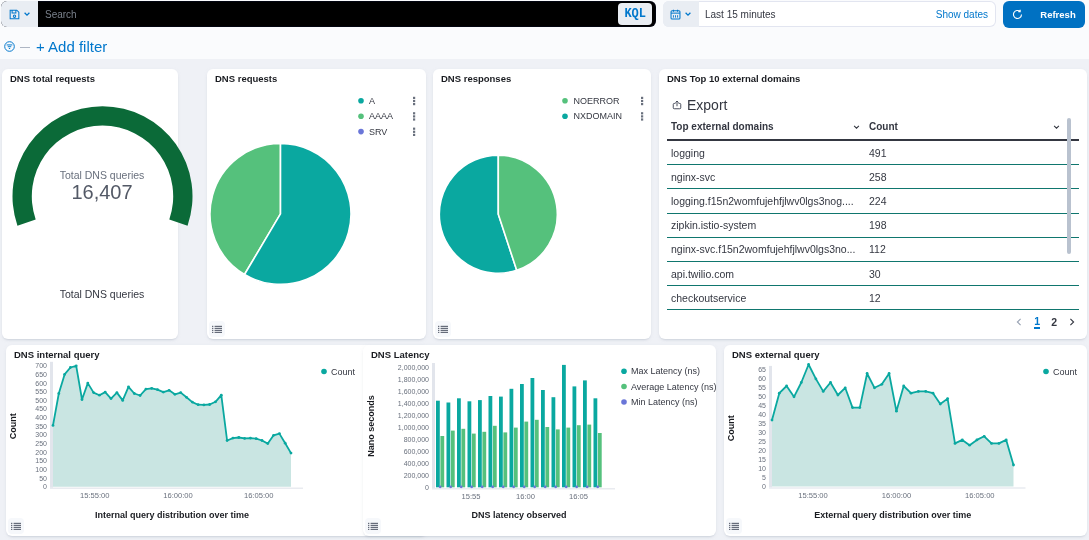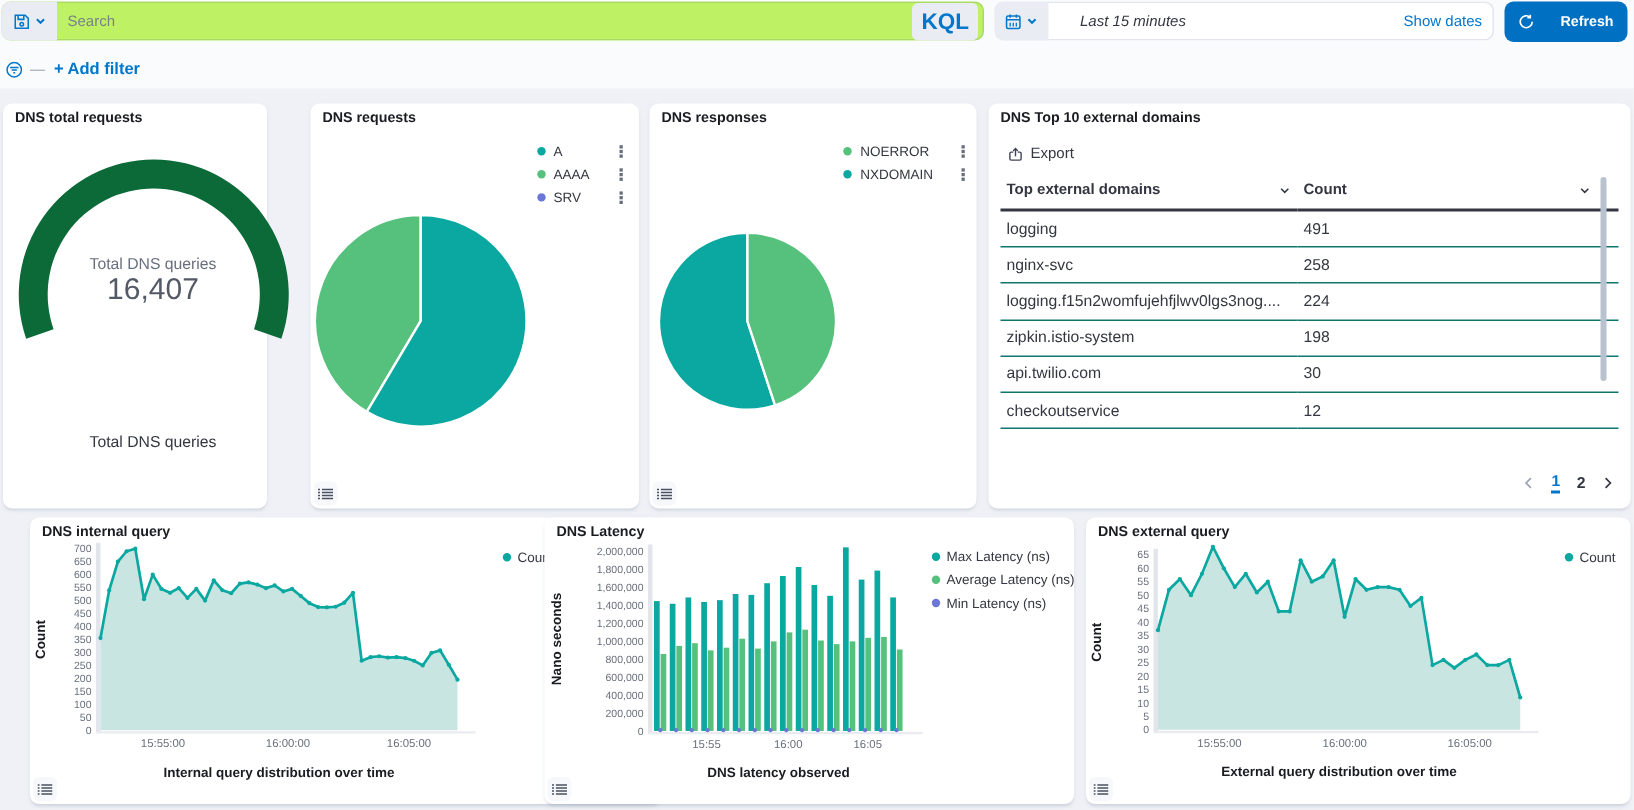--- a/index.html
+++ b/index.html
@@ -2,31 +2,31 @@
 <html><head><meta charset="utf-8"><style>
 * { margin:0; padding:0; box-sizing:border-box; }
 body { width:1089px; height:540px; font-family:"Liberation Sans",sans-serif; background:#fafbfd; position:relative; overflow:hidden; }
 .dash { position:absolute; left:0; top:59px; width:1089px; height:481px; background:#eff1f6; }
 .panel { position:absolute; background:#fff; border-radius:6px; box-shadow:0 2px 2px -1px rgba(152,162,179,.3), 0 1px 5px -2px rgba(152,162,179,.3); }
 .ptitle { position:absolute; left:8px; top:4px; font-size:9.5px; font-weight:bold; color:#1a1c21; }
 svg { position:absolute; left:0; top:0; }
 .licon { position:absolute; left:2px; bottom:2px; width:16px; height:16px; background:#f6f8fb; border-radius:4px; display:flex; align-items:center; justify-content:center; }
 .licon svg { position:static; }
 
-.sbox { position:absolute; left:1px; top:1px; width:655px; height:26px; background:#bef264; border-radius:6px; box-shadow:0 0 0 1px rgba(17,42,134,.12) inset; display:flex; align-items:center; }
+.sbox { position:absolute; left:1px; top:1px; width:655px; height:26px; background:#000000; border-radius:6px; box-shadow:0 0 0 1px rgba(17,42,134,.12) inset; display:flex; align-items:center; }
 .savebtn { width:37px; height:26px; background:#e9edf3; border-radius:6px 0 0 6px; display:flex; align-items:center; justify-content:center; gap:3px; }
 .sph { color:#7a818c; font-size:10px; margin-left:7px; flex:1; }
-.kql { background:#e9edf3; color:#0077cc; font-weight:bold; font-size:15px; border-radius:4px; padding:4px 6px; margin-right:4px; }
+.kql { background:#e9edf3; color:#0077cc; font-weight:bold; font-size:12px; border-radius:4px; padding:4px 6px; margin-right:4px;font-family:Liberation Mono, monospace; }
 .dbox { position:absolute; left:663px; top:1px; width:333px; height:26px; background:#fff; border-radius:6px; box-shadow:0 0 0 1px rgba(17,42,134,.12) inset; display:flex; align-items:center; }
 .calbtn { width:36px; height:26px; background:#e9edf3; border-radius:6px 0 0 6px; display:flex; align-items:center; justify-content:center; gap:3px; }
-.l15 { color:#343741; font-size:10px; margin-left:21px; flex:1;font-style:italic; }
+.l15 { color:#343741; font-size:10px; margin-left:6px; flex:1; }
 .showdates { color:#0077cc; font-size:10px; font-weight:500; margin-right:8px; }
 .refresh { position:absolute; left:1003px; top:1px; width:82px; height:27px; background:#0071c2; border-radius:6px; color:#fff; font-size:9.5px; font-weight:bold; display:flex; align-items:center; justify-content:center; gap:17px; }
 .frow { position:absolute; left:4px; top:37px; height:18px; display:flex; align-items:center; }
-.addf { color:#0077cc; font-size:11px; font-weight:bold; }
+.addf { color:#0077cc; font-size:15px; font-weight:normal; }
 
 table { border-collapse:collapse; font-size:10.5px; color:#343741; }
 th { text-align:left; font-weight:bold; font-size:10px; padding:5px 4px 7px 4px; }
 td { padding:5.6px 4px; border-bottom:1px solid #0f766e; line-height:12px; white-space:nowrap; overflow:hidden; }
 .c1 { width:198px; max-width:198px; }
 </style></head><body>
 <div class="dash"></div>
 
 <div class="sbox">
   <div class="savebtn">
@@ -162,21 +162,21 @@
 <div class="panel" style="left:659px; top:69px; width:428px; height:270px;">
   <div class="ptitle">DNS Top 10 external domains</div>
   <div style="position:absolute; left:13px; top:28px; display:flex; align-items:center; gap:5px;">
     <svg width="10" height="10" viewBox="0 0 16 16" style="position:static">
         <g fill="none" stroke="#404554" stroke-width="1.5">
           <path d="M5.5,5.5 L3.5,5.5 Q2,5.5 2,7 L2,12.5 Q2,14 3.5,14 L12.5,14 Q14,14 14,12.5 L14,7 Q14,5.5 12.5,5.5 L10.5,5.5"></path>
           <line x1="8" y1="2" x2="8" y2="10"></line>
           <path d="M5.5,4.2 L8,1.6 L10.5,4.2"></path>
         </g>
       </svg>
-    <span style="font-size:10px;color:#343741;">Export</span>
+    <span style="font-size:14px;color:#343741;">Export</span>
   </div>
   <div style="position:absolute; left:8px; top:47px; width:412px;">
     <table>
       <tbody>
           <tr style="border-bottom:2px solid #343741;">
         <th class="c1">Top external domains <svg width="9" height="8" viewBox="0 0 10 10" style="position:static;float:right;margin-top:2px;">
                 <path fill="none" stroke="#343741" stroke-width="1.3" d="M2,3.5 L5,6.5 L8,3.5"></path>
               </svg></th>
         <th class="c2" style="width:214px;">Count <svg width="9" height="8" viewBox="0 0 10 10" style="position:static;float:right;margin-top:2px;margin-right:14px;">
                 <path fill="none" stroke="#343741" stroke-width="1.3" d="M2,3.5 L5,6.5 L8,3.5"></path>
@@ -192,20 +192,24 @@
           </tr>
 <tr>
             <td class="c1">logging.f15n2womfujehfjlwv0lgs3nog....</td>
             <td class="c2">224</td>
           </tr>
 <tr>
             <td class="c1">zipkin.istio-system</td>
             <td class="c2">198</td>
           </tr>
 <tr>
+            <td class="c1">nginx-svc.f15n2womfujehfjlwv0lgs3no...</td>
+            <td class="c2">112</td>
+          </tr>
+<tr>
             <td class="c1">api.twilio.com</td>
             <td class="c2">30</td>
           </tr>
 <tr>
             <td class="c1">checkoutservice</td>
             <td class="c2">12</td>
           </tr>
     </tbody>
       </table>
   </div>
@@ -215,21 +219,21 @@
         <path fill="none" stroke="#98a2b3" stroke-width="1.4" d="M7,2 L3,6 L7,10"></path>
       </svg>
     <span style="color:#0077cc; border-bottom:2px solid #0077cc;">1</span>
     <span style="color:#343741;">2</span>
     <svg width="8" height="10" viewBox="0 0 10 12" style="position:static">
         <path fill="none" stroke="#343741" stroke-width="1.4" d="M3,2 L7,6 L3,10"></path>
       </svg>
   </div>
 </div>
 
-<div class="panel" style="left:20px; top:345px; width:421px; height:191px;">
+<div class="panel" style="left:6px; top:345px; width:421px; height:191px;">
   <div class="ptitle">DNS internal query</div>
   <svg width="353" height="191">
       <line x1="45.5" y1="16.8" x2="45.5" y2="142.8" stroke="#e2e5ec" stroke-width="3"></line>
 <line x1="44" y1="143.3" x2="297" y2="143.3" stroke="#e9ebf0" stroke-width="1.5"></line>
 <path d="M47.0,141.8 L47.0,80.4 L52.8,48.5 L58.6,29.4 L64.4,22.5 L70.2,20.8 L76.0,54.5 L81.8,38.1 L87.6,47.6 L93.4,50.2 L99.2,47.1 L105.0,53.6 L110.9,47.6 L116.7,55.4 L122.5,41.9 L128.3,48.5 L134.1,50.5 L139.9,44.1 L145.7,43.3 L151.5,44.7 L157.3,47.1 L163.1,45.3 L168.9,49.3 L174.7,47.6 L180.5,52.3 L186.3,57.1 L192.1,59.7 L197.9,59.9 L203.7,59.5 L209.5,56.8 L215.3,50.2 L221.1,95.5 L227.0,93.1 L232.8,92.5 L238.6,93.4 L244.4,93.1 L250.2,93.7 L256.0,95.5 L261.8,98.6 L267.6,90.3 L273.4,88.6 L279.2,98.2 L285.0,108.1 L285.0,141.8 Z" fill="#c9e5e2"></path>
 <polyline points="47.0,80.4 52.8,48.5 58.6,29.4 64.4,22.5 70.2,20.8 76.0,54.5 81.8,38.1 87.6,47.6 93.4,50.2 99.2,47.1 105.0,53.6 110.9,47.6 116.7,55.4 122.5,41.9 128.3,48.5 134.1,50.5 139.9,44.1 145.7,43.3 151.5,44.7 157.3,47.1 163.1,45.3 168.9,49.3 174.7,47.6 180.5,52.3 186.3,57.1 192.1,59.7 197.9,59.9 203.7,59.5 209.5,56.8 215.3,50.2 221.1,95.5 227.0,93.1 232.8,92.5 238.6,93.4 244.4,93.1 250.2,93.7 256.0,95.5 261.8,98.6 267.6,90.3 273.4,88.6 279.2,98.2 285.0,108.1" fill="none" stroke="#0aa8a0" stroke-width="1.8" stroke-linejoin="round"></polyline>
 <circle cx="47.0" cy="80.4" r="1.4" fill="#0aa8a0"></circle>
 <circle cx="52.8" cy="48.5" r="1.4" fill="#0aa8a0"></circle>
 <circle cx="58.6" cy="29.4" r="1.4" fill="#0aa8a0"></circle>
 <circle cx="64.4" cy="22.5" r="1.4" fill="#0aa8a0"></circle>

